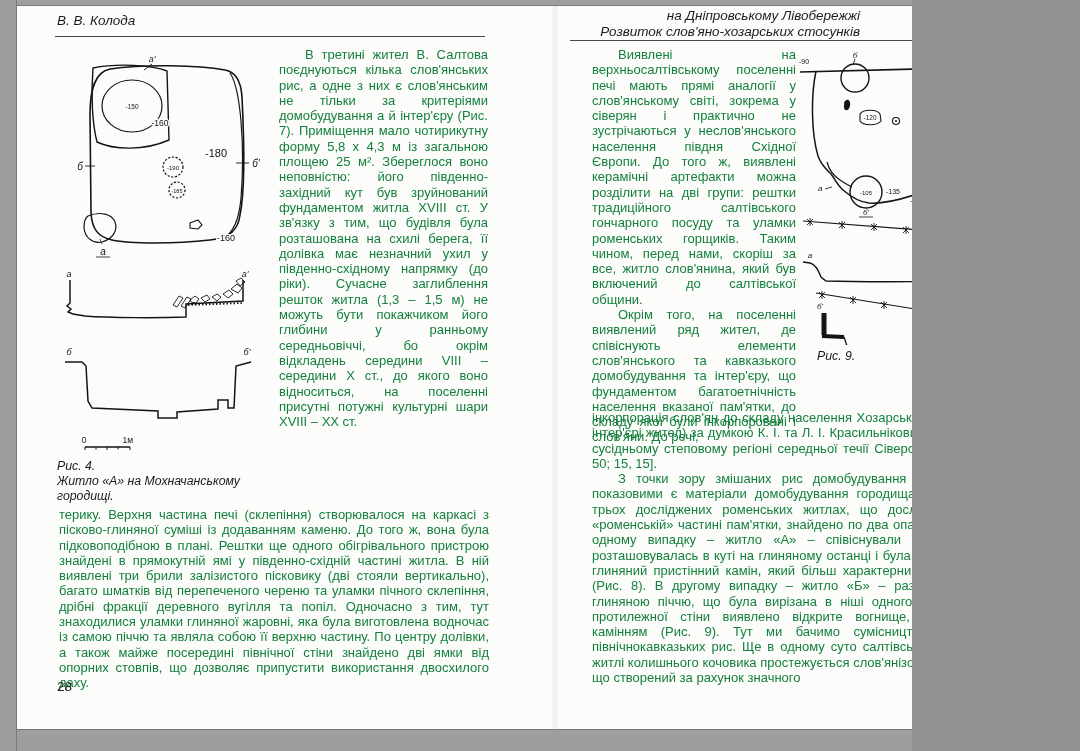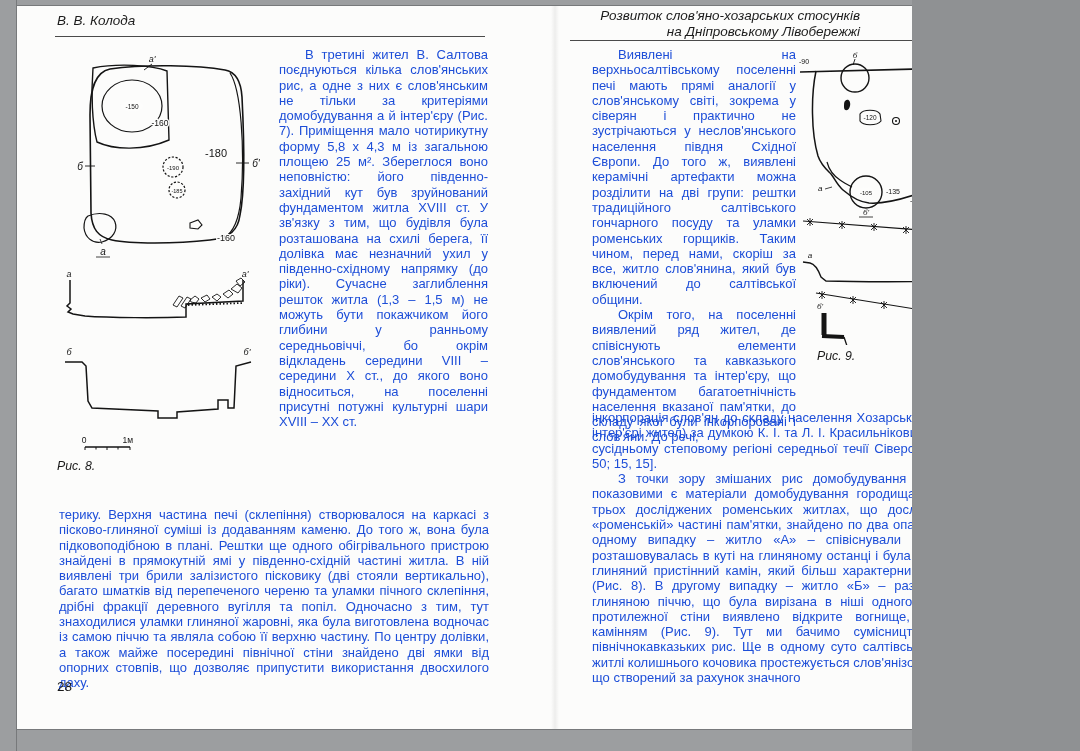--- a/index.html
+++ b/index.html
@@ -11,21 +11,21 @@
   #edge-left{left:0;top:0;width:16px;height:751px;border-right:1px solid #77797b;}
   #edge-right{left:1063px;top:0;width:17px;height:751px;border-left:1px solid #77797b;}
   .crease{position:absolute;left:551px;top:5px;width:8px;height:724px;
           background:linear-gradient(to right,rgba(0,0,0,0),rgba(0,0,0,.06),rgba(0,0,0,0));}
   .runhead{position:absolute;font-style:italic;font-size:13.5px;line-height:15.5px;color:#1c1c1c;}
   #runhead-left{left:57px;top:13px;}
   #runhead-right{right:52px;top:8px;text-align:right;}
   .rule{position:absolute;height:1px;background:#4a4a4a;}
   #rule-left{left:55px;top:36px;width:430px;}
   #rule-right{left:570px;top:40px;width:458px;}
-  .body-text{position:absolute;font-size:13px;line-height:15.3px;text-align:justify;color:#1d4ed8;}
+  .body-text{position:absolute;font-size:13px;line-height:15.3px;text-align:justify;color:#15803d;}
   .body-text p{margin:0;}
   .ind{text-indent:26px;}
   #col-left{left:279px;top:47px;width:209px;}
   #full-left{left:59px;top:507px;width:430px;}
   #col-right{left:592px;top:47px;width:204px;}
   #full-right{left:592px;top:410px;width:452px;}
   .pagenum{position:absolute;font-size:13.5px;color:#1a1a1a;}
   #pagenum-left{left:57px;top:679px;}
   #pagenum-right{left:1052px;top:703px;}
   .fig{position:absolute;}
@@ -105,34 +105,35 @@
 
       <g>
         <path d="M45,394 L90,394" stroke-width="1.6"></path>
         <path d="M45,394 l0,3 M56,394 l0,2.5 M67,394 l0,3 M78,394 l0,2.5 M90,394 l0,3" stroke-width="1"></path>
         <text x="44" y="390" font-size="8.5" text-anchor="middle">0</text>
         <text x="93" y="390" font-size="8.5" text-anchor="end">1м</text>
       </g>
     </svg>
   </div>
   <div class="caption" id="cap8">
-    <div>Рис. 8.</div>
+    <div>Рис. 4.</div>
+    <div>Житло «А» на Мохначанському городищі.</div>
   </div>
 
   <div class="body-text" id="col-left">
     <p class="ind">В третині жител В. Салтова поєднуються кілька слов'янських рис, а одне з них є слов'янським не тільки за критеріями домобудування а й інтер'єру (Рис. 7). Приміщення мало чотирикутну форму 5,8 х 4,3 м із загальною площею 25 м². Збереглося воно неповністю: його південно-західний кут був зруйнований фундаментом житла XVIII ст. У зв'язку з тим, що будівля була розташована на схилі берега, її долівка має незначний ухил у південно-східному напрямку (до ріки). Сучасне заглиблення решток житла (1,3 – 1,5 м) не можуть бути покажчиком його глибини у ранньому середньовіччі, бо окрім відкладень середини VIII – середини X ст., до якого воно відноситься, на поселенні присутні потужні культурні шари XVIII – XX ст.</p>
   </div>
   <div class="body-text" id="full-left">
     <p>терику. Верхня частина печі (склепіння) створювалося на каркасі з пісково-глиняної суміші із додаванням каменю. До того ж, вона була підковоподібною в плані. Рештки ще одного обігрівального пристрою знайдені в прямокутній ямі у південно-східній частині житла. В ній виявлені три брили залізистого пісковику (дві стояли вертикально), багато шматків від перепеченого череню та уламки пічного склепіння, дрібні фракції деревного вугілля та попіл. Одночасно з тим, тут знаходилися уламки глиняної жаровні, яка була виготовлена водночас із самою піччю та являла собою її верхню частину. По центру долівки, а також майже посередині північної стіни знайдено дві ямки від опорних стовпів, що дозволяє припустити використання двосхилого даху.</p>
   </div>
   <div class="pagenum" id="pagenum-left">28</div>
 
   <div class="runhead" id="runhead-right">
+    <div>на Дніпровському Лівобережжі</div>
     <div>Розвиток слов'яно-хозарських стосунків</div>
-    <div>на Дніпровському Лівобережжі</div>
   </div>
   <div class="rule" id="rule-right"></div>
 
   <div class="fig" id="fig9">
     <svg width="272" height="295" viewBox="0 0 272 295">
       <defs>
         <pattern id="xhatch9" width="4" height="4" patternUnits="userSpaceOnUse">
           <path d="M0,0 L4,4 M4,0 L0,4" stroke-width="0.7"></path>
         </pattern>
       </defs>

